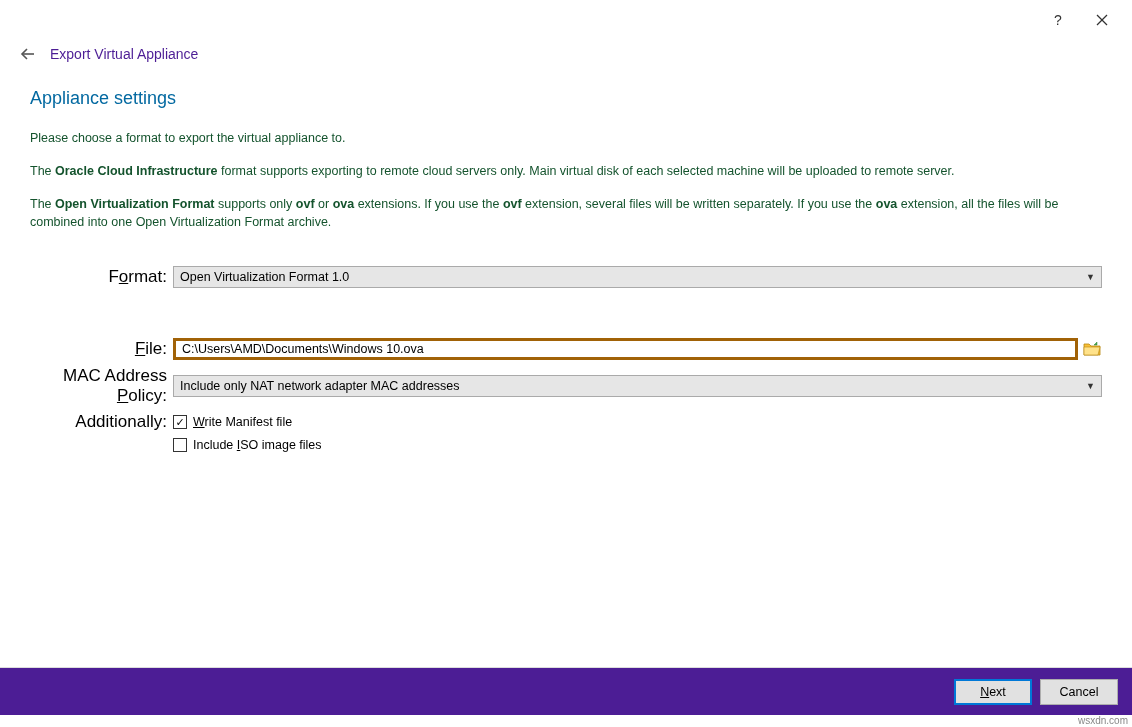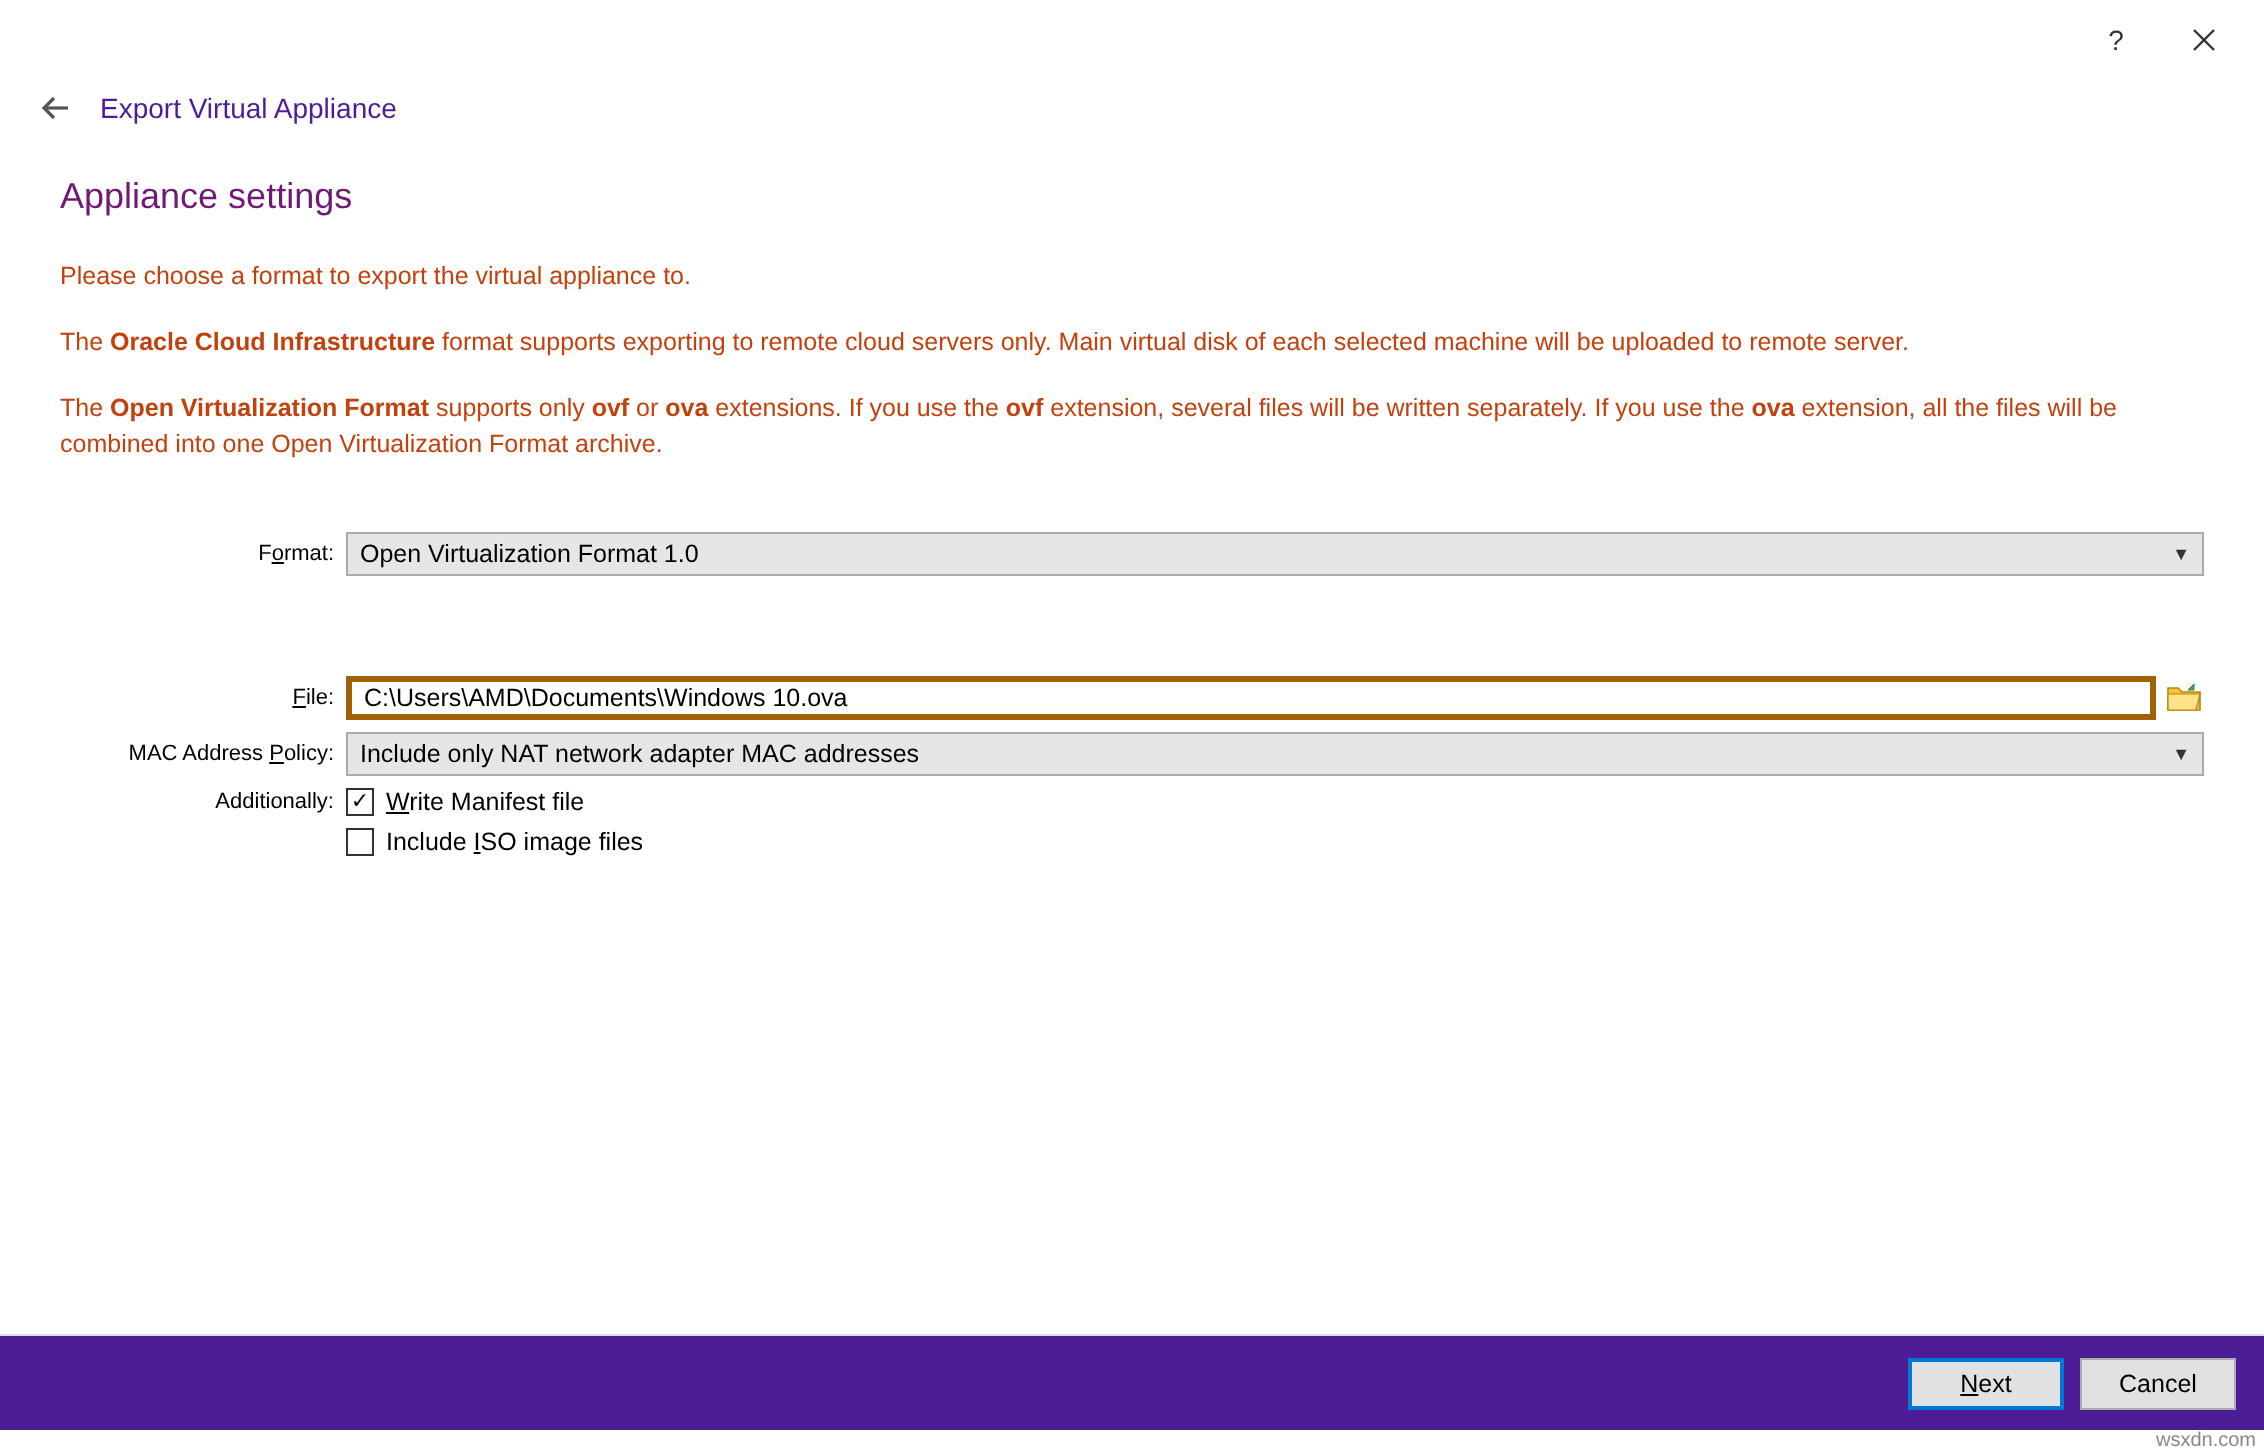--- a/index.html
+++ b/index.html
@@ -38,41 +38,41 @@
       padding: 0 20px;
       height: 28px;
     }
     .back-arrow { width: 16px; height: 16px; stroke: #555; }
     .header-title { font-size: 14px; color: #4c1d95; }
     .content {
       padding: 20px 30px 0 30px;
     }
     .page-heading {
       font-size: 18px;
-      color: #701a75;
+      color: #0369a1;
       font-weight: 400;
       margin-bottom: 20px;
     }
     .para {
       font-size: 12.5px;
       line-height: 1.5;
       margin-bottom: 14px;
-      color: #c2410c;
+      color: #14532d;
     }
     .para b { font-weight: 600; }
     .form-row {
       display: flex;
       align-items: center;
       margin-bottom: 6px;
     }
     .form-label {
       width: 143px;
       text-align: right;
       padding-right: 6px;
-      font-size: 11px;
+      font-size: 17px;
     }
     .form-label .ul { text-decoration: underline; }
     .form-control {
       flex: 1;
       display: flex;
       align-items: center;
       gap: 4px;
     }
     .select {
       flex: 1;

